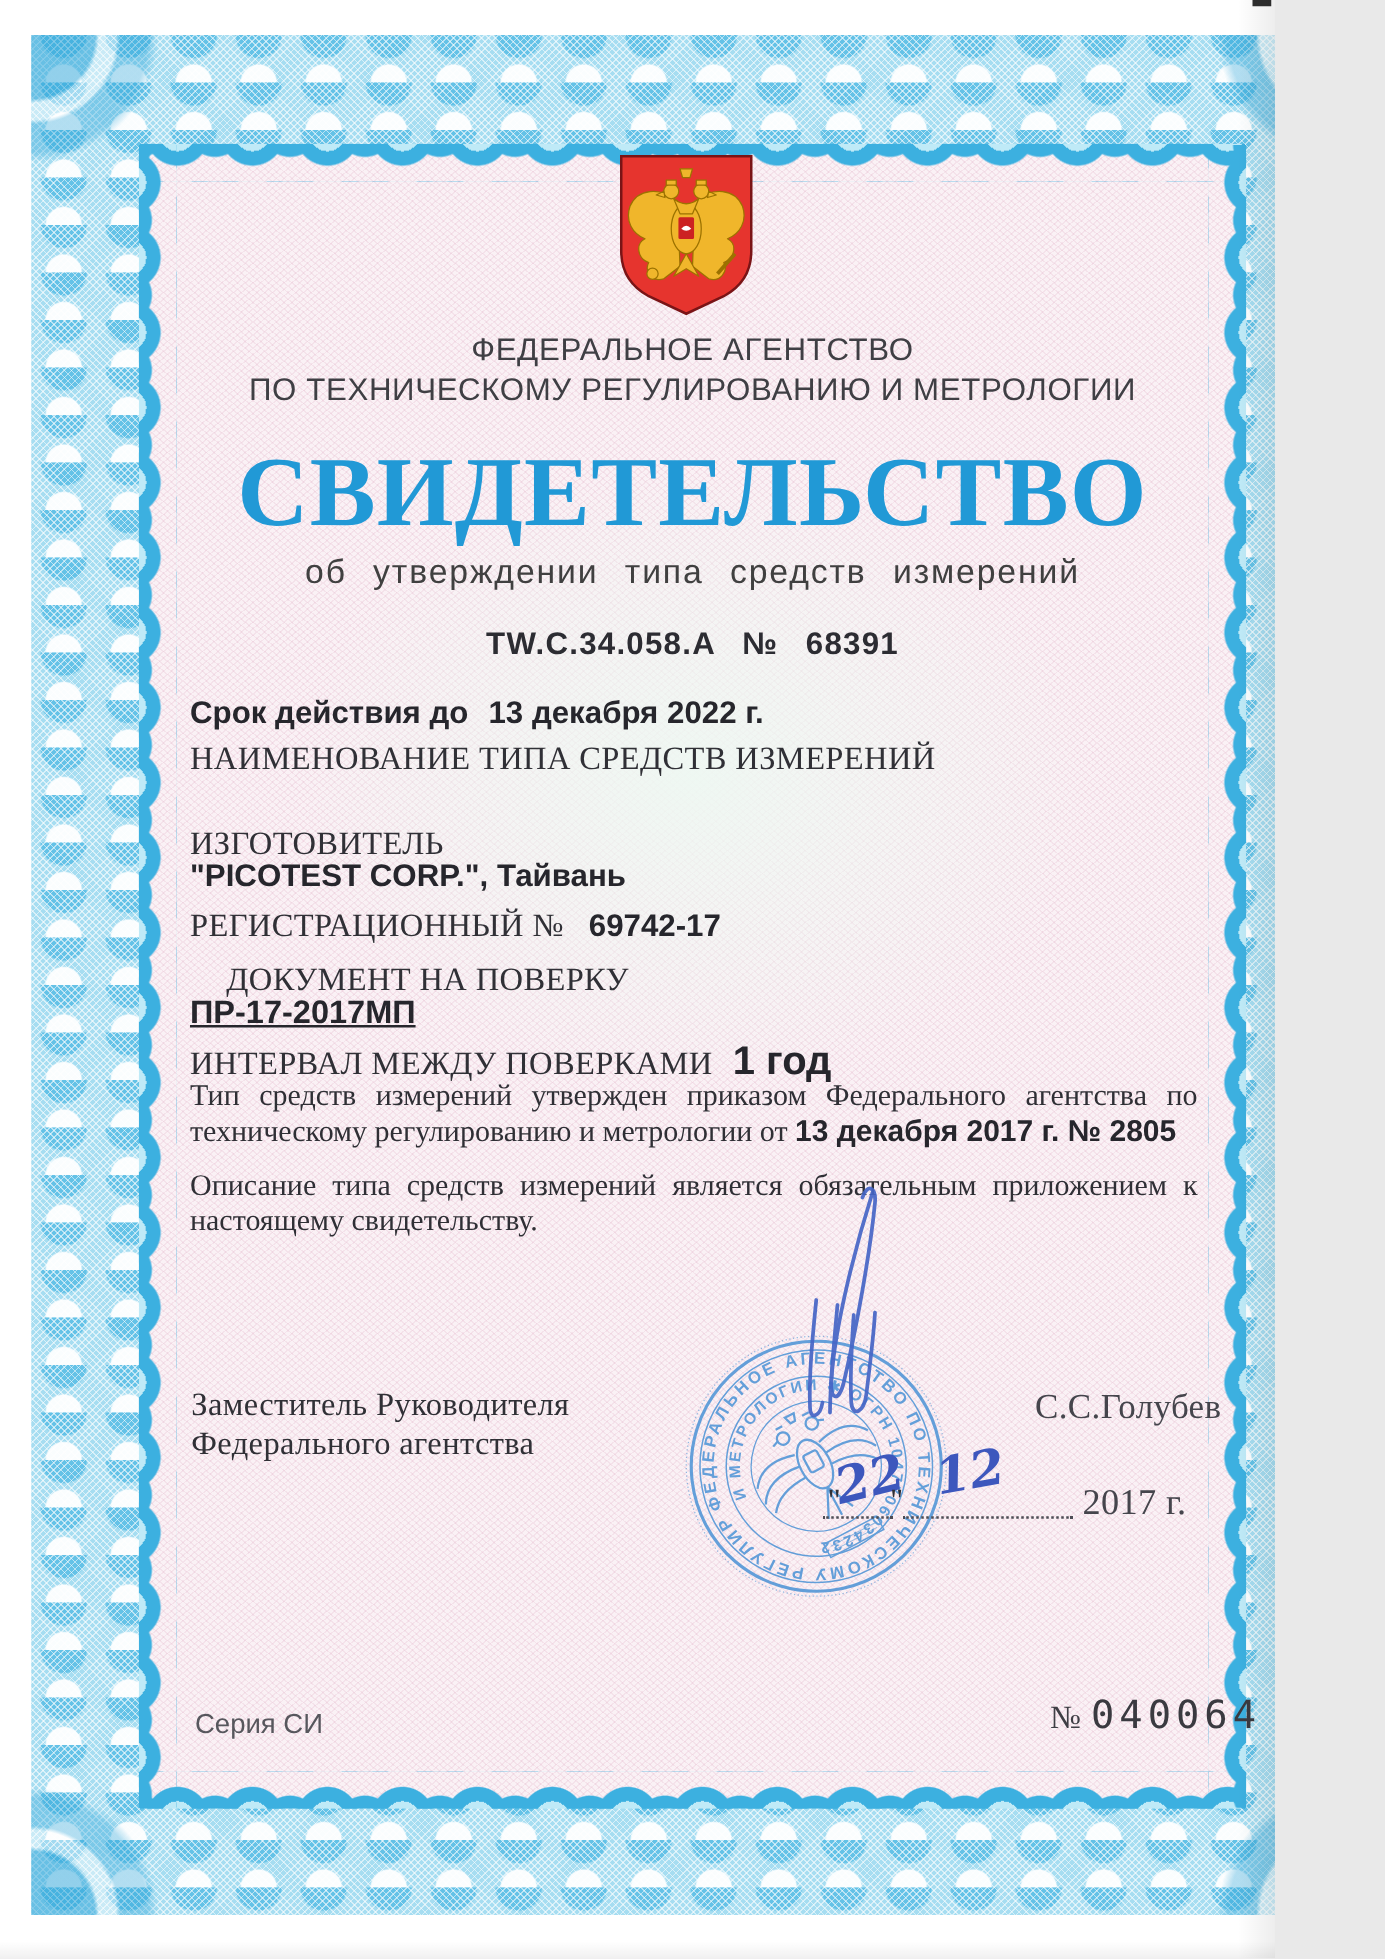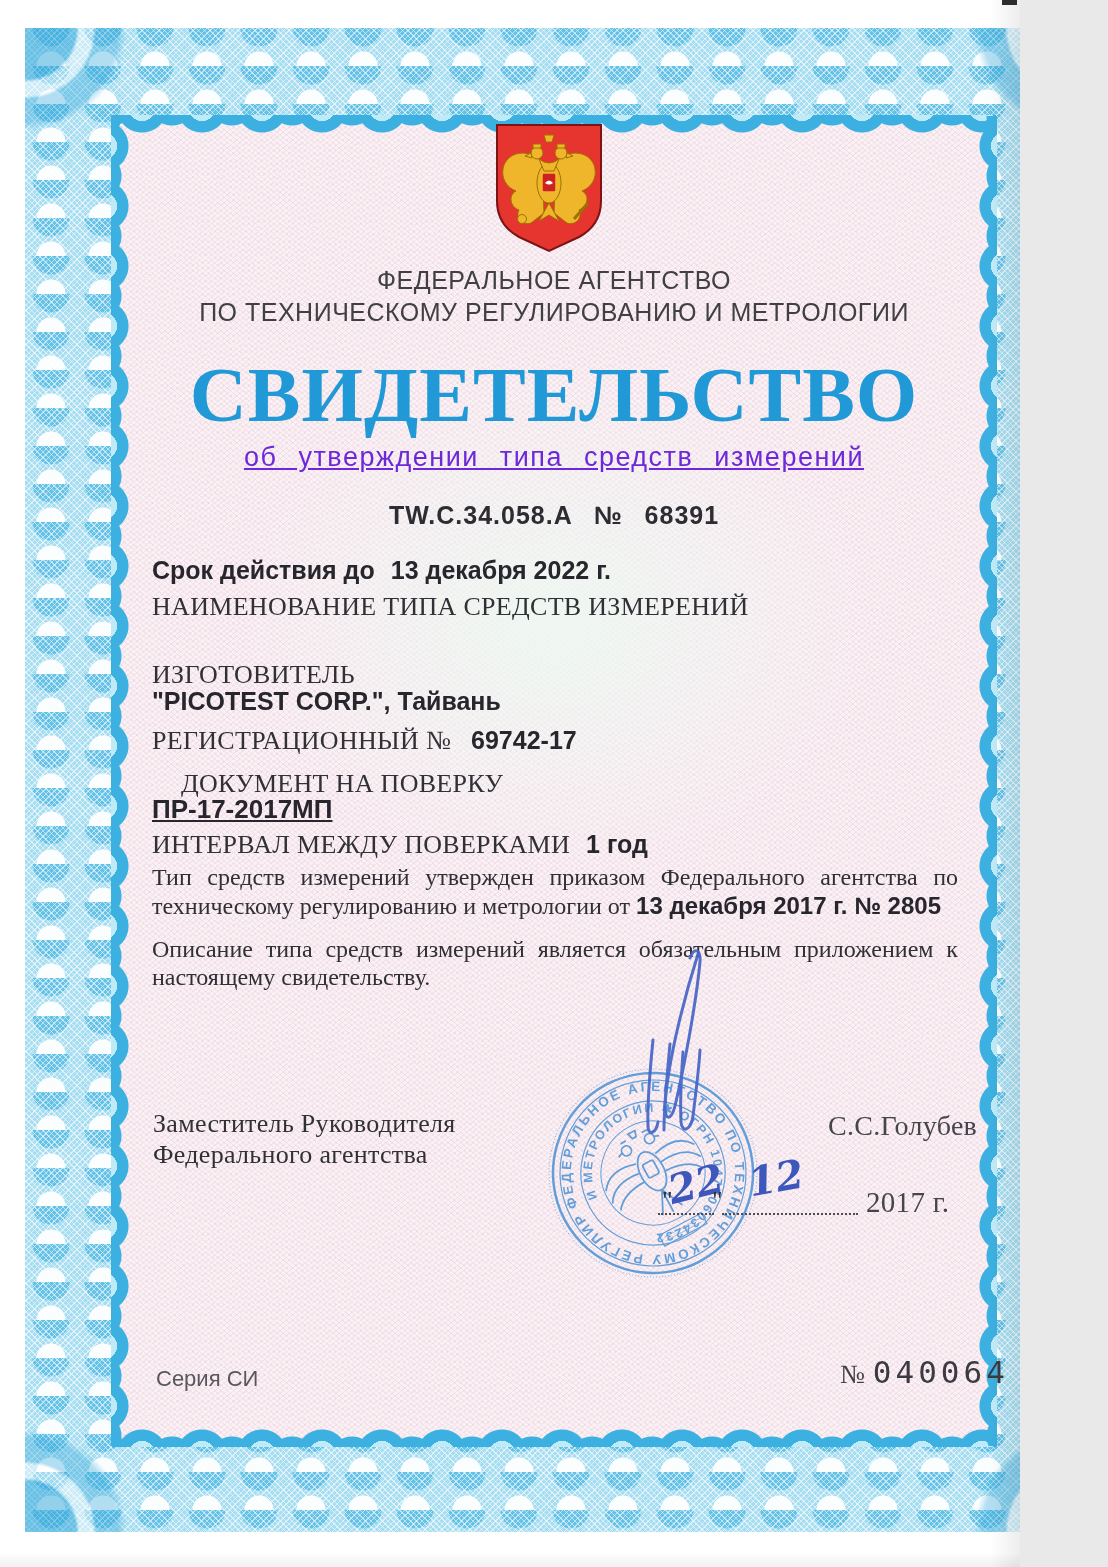--- a/index.html
+++ b/index.html
@@ -42,21 +42,21 @@
   .sc-r{right:-1px;top:0;bottom:0;width:30px;background-repeat:repeat-y;background-size:30px 60px;
     background-position:0 0,0 30px;background-image:
     radial-gradient(circle at 38px 50%,#bfeaf7 0 14px,#3cb0e0 14px 25px,rgba(60,176,224,0) 26px),
     radial-gradient(circle at 43px 50%,#bfeaf7 0 12px,#3cb0e0 12px 23px,rgba(60,176,224,0) 24px);}
   
   .abs{position:absolute;}
   .center{left:0;width:1108px;text-align:center;}
   .sans{font-family:"Liberation Sans", sans-serif;}
   .agency{top:264px;font-size:25px;line-height:32px;letter-spacing:.5px;color:#3f3f44;}
   .cert-title{top:350px;font-size:79px;font-weight:bold;color:#2199d6;letter-spacing:1px;}
-  .cert-sub{top:442px;font-size:27px;color:#6d28d9;letter-spacing:1.5px;word-spacing:12px;text-decoration:underline;}
+  .cert-sub{top:442px;font-size:27px;color:#404040;letter-spacing:1.5px;word-spacing:12px;}
   .cert-num{top:501px;font-size:25px;font-weight:bold;color:#2c2c32;letter-spacing:1px;word-spacing:14px;}
   .lbl{font-size:26px;color:#303036;letter-spacing:.3px;}
   .val{font-family:"Liberation Sans", sans-serif;font-weight:bold;font-size:24px;color:#26262c;}
   .para{left:152px;width:806px;font-size:24px;line-height:27.5px;color:#2f2f35;text-align:justify;}
   .para .val{font-size:24px;}
   .dotted{display:inline-block;border-bottom:2px dotted #4c4c54;height:1px;}
   .hand{font-family:"DejaVu Serif", serif;font-style:italic;color:#3d57bd;font-weight:bold;}
   .scan-dash{position:absolute;right:3px;top:0;width:15px;height:5px;background:#2f2f2f;}
   .shade-r{position:absolute;right:0;top:0;bottom:0;width:30px;
     background:linear-gradient(to right, rgba(0,0,0,0), rgba(0,0,0,.07));}
@@ -124,21 +124,21 @@
   <div class="abs" style="left:152px;top:726px;">
     <span class="lbl">РЕГИСТРАЦИОННЫЙ №</span>
     <span class="val" style="margin-left:16px;font-size:25px;">69742-17</span>
   </div>
 
   <div class="abs lbl" style="left:152px;top:769px;padding-left:29px;">ДОКУМЕНТ НА ПОВЕРКУ</div>
   <div class="abs val" style="left:152px;top:794px;font-size:26px;text-decoration:underline;">ПР-17-2017МП</div>
 
   <div class="abs" style="left:152px;top:830px;">
     <span class="lbl">ИНТЕРВАЛ МЕЖДУ ПОВЕРКАМИ</span>
-    <span class="val" style="margin-left:12px;font-size:25px;">1 год</span>
+    <span class="val" style="margin-left:12px;font-size:32px;">1 год</span>
   </div>
 
   <div class="abs para" style="top:864px;">
     <span>Тип средств измерений утвержден приказом Федерального агентства по техническому регулированию и метрологии от</span>
     <span class="val">13 декабря 2017 г. № 2805</span>
   </div>
   <div class="abs para" style="top:936px;">Описание типа средств измерений является обязательным приложением к настоящему свидетельству.</div>
 
   <svg class="abs" style="left:542px;top:1062px;" width="222" height="222" viewBox="-111 -111 222 222">
     <g transform="rotate(-28)" stroke="#4f94d6" fill="none" opacity="0.88">

